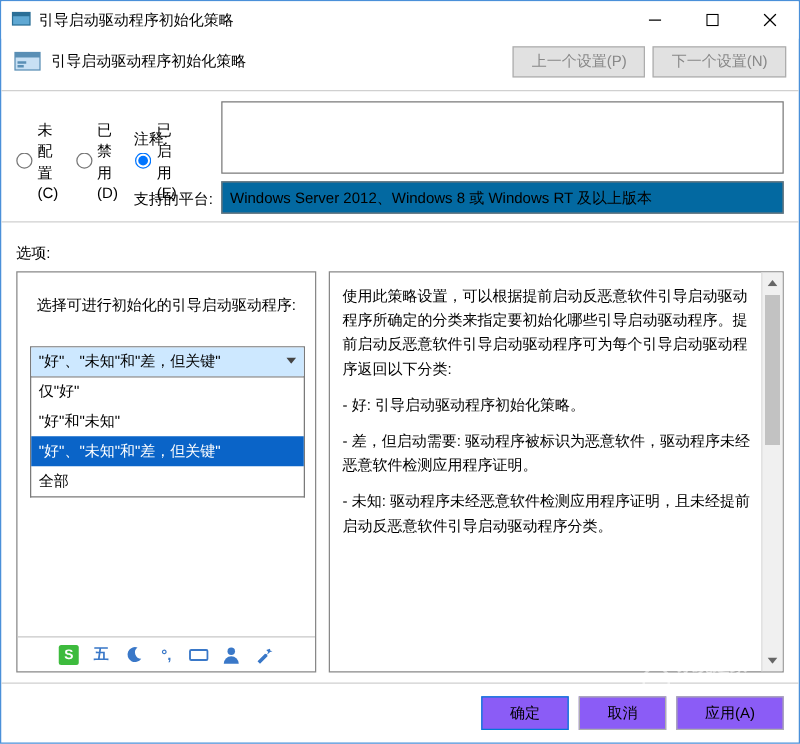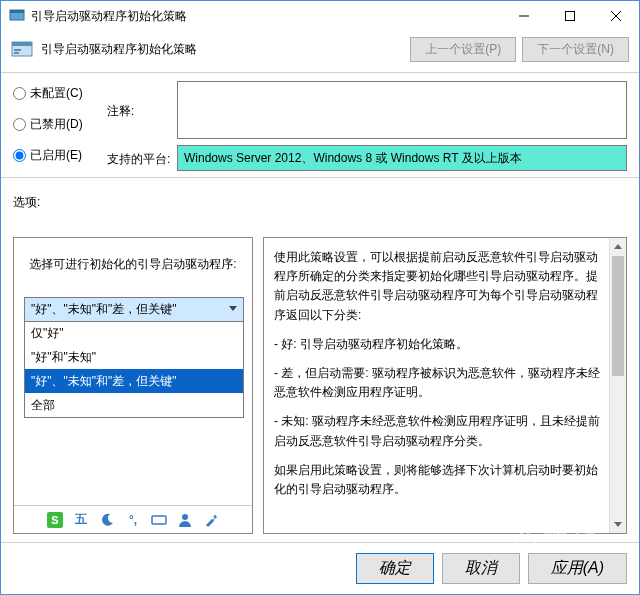--- a/index.html
+++ b/index.html
@@ -12,33 +12,33 @@
   .win-btn svg { width: 10px; height: 10px; }
 
   .subheader { display: flex; align-items: center; padding: 6px 10px 10px 10px; }
   .subheader .icon { width: 22px; height: 22px; margin-right: 8px; }
   .subheader .label { flex: 1; font-size: 12px; }
   .nav-btn { border: 1px solid #adadad; background: #e1e1e1; color: #888; padding: 3px 14px; margin-left: 6px; font-size: 12px; }
 
   .hr { border-top: 1px solid #d0d0d0; margin: 0 0 8px 0; }
 
   .config-area { padding: 0 12px 6px 12px; display: flex; }
-  .radio-col { width: 94px; display: flex; flex-direction: column; gap: 14px; padding-top: 4px; }
+  .radio-col { width: 94px; display: flex; gap: 14px; padding-top: 4px; }
   .radio-row { display: flex; align-items: center; gap: 4px; }
   .radio-row input { margin: 0; }
   .fields-col { flex: 1; display: flex; flex-direction: column; gap: 6px; }
   .field-row { display: flex; align-items: center; }
   .field-label { width: 70px; padding-top: 2px; text-align: left; }
   .comment-box { flex: 1; border: 1px solid #7a7a7a; background: #fff; height: 58px; padding: 2px 4px; font-size: 12px; resize: none; }
-  .platform-box { flex: 1; border: 1px solid #7a7a7a; background: #5eead4; height: 26px; padding: 4px 6px; white-space: nowrap; overflow: hidden; }
+  .platform-box { flex: 1; border: 1px solid #7a7a7a; background: #0369a1; height: 26px; padding: 4px 6px; white-space: nowrap; overflow: hidden; }
 
   .options-label { padding: 8px 12px 6px 12px; }
 
   .panels { flex: 1; display: flex; gap: 10px; padding: 0 12px 8px 12px; min-height: 0; }
-  .panel { border: 1px solid #888; background: #fff; display: flex; flex-direction: column; position: relative; min-height: 0; margin-top: 20px; }
+  .panel { border: 1px solid #888; background: #fff; display: flex; flex-direction: column; position: relative; min-height: 0; }
   .panel.left { width: 240px; }
   .panel.right { flex: 1; }
   .panel-inner { flex: 1; overflow: hidden; position: relative; padding: 10px; }
   .panel.right .panel-inner { overflow-y: hidden; line-height: 1.6; padding-right: 20px; }
 
   .left-label { margin: 8px 0 24px 0; text-align: center; }
   .combo { border: 1px solid #7a7a7a; width: 220px; margin: 0 auto; position: relative; }
   .combo-sel { background: #cde8ff; padding: 3px 20px 3px 6px; }
   .combo-arrow { position: absolute; right: 2px; top: 2px; width: 16px; height: 16px; display: flex; align-items: center; justify-content: center; }
   .combo-list { border-top: none; width: 220px; margin-top:-1px; }
@@ -48,21 +48,21 @@
   .left-toolbar { position: absolute; left: 0; right: 0; bottom: 0; height: 28px; border-top: 1px solid #c8c8c8; display: flex; align-items: center; justify-content: center; gap: 10px; }
   .tb-ico { width: 16px; height: 16px; display:flex; align-items:center; justify-content:center; }
 
   .right-scrollbar { position: absolute; right: 0; top: 0; bottom: 0; width: 17px; background: #f0f0f0; border-left: 1px solid #ddd; }
   .sb-btn { height: 17px; display: flex; align-items: center; justify-content: center; }
   .sb-thumb { position: absolute; left: 2px; right: 2px; top: 18px; height: 120px; background: #c2c2c2; }
 
   .help-text p { margin-bottom: 10px; }
 
   .footer { border-top: 1px solid #d0d0d0; padding: 10px 12px; display: flex; justify-content: flex-end; gap: 8px; position: relative; }
-  .btn { border: 1px solid #adadad; background: #e5e5e5; padding: 4px 22px; font-size: 16px; font-style: italic; }
+  .btn { border: 1px solid #adadad; background: #8b5cf6; padding: 4px 22px; font-size: 12px; }
   .btn.default { border: 1px solid #0078d7; }
 
   .watermark { position: absolute; right: 20px; bottom: 41px; opacity: 0.6; pointer-events: none; text-decoration: underline; }
 </style>
 </head>
 <body>
 
 <div class="titlebar">
   <span class="icon">
     <svg viewBox="0 0 16 16">
@@ -183,21 +183,20 @@
         </span>
     </div>
   </div>
 
   <div class="panel right">
     <div class="panel-inner help-text">
       <p>使用此策略设置，可以根据提前启动反恶意软件引导启动驱动程序所确定的分类来指定要初始化哪些引导启动驱动程序。提前启动反恶意软件引导启动驱动程序可为每个引导启动驱动程序返回以下分类:</p>
       <p>- 好: 引导启动驱动程序初始化策略。</p>
       <p>- 差，但启动需要: 驱动程序被标识为恶意软件，驱动程序未经恶意软件检测应用程序证明。</p>
       <p>- 未知: 驱动程序未经恶意软件检测应用程序证明，且未经提前启动反恶意软件引导启动驱动程序分类。</p>
-      <p>如果启用此策略设置，则将能够选择下次计算机启动时要初始化的引导启动驱动程序。</p>
 
     </div>
     <div class="right-scrollbar">
       <div class="sb-btn">
           <svg width="8" height="5" viewBox="0 0 8 5">
             <path d="M0 5 L4 0 L8 5 Z" fill="#666"></path>
           </svg>
         </div>
       <div class="sb-thumb"></div>
       <div class="sb-btn" style="position:absolute;bottom:0;left:0;right:0;">

